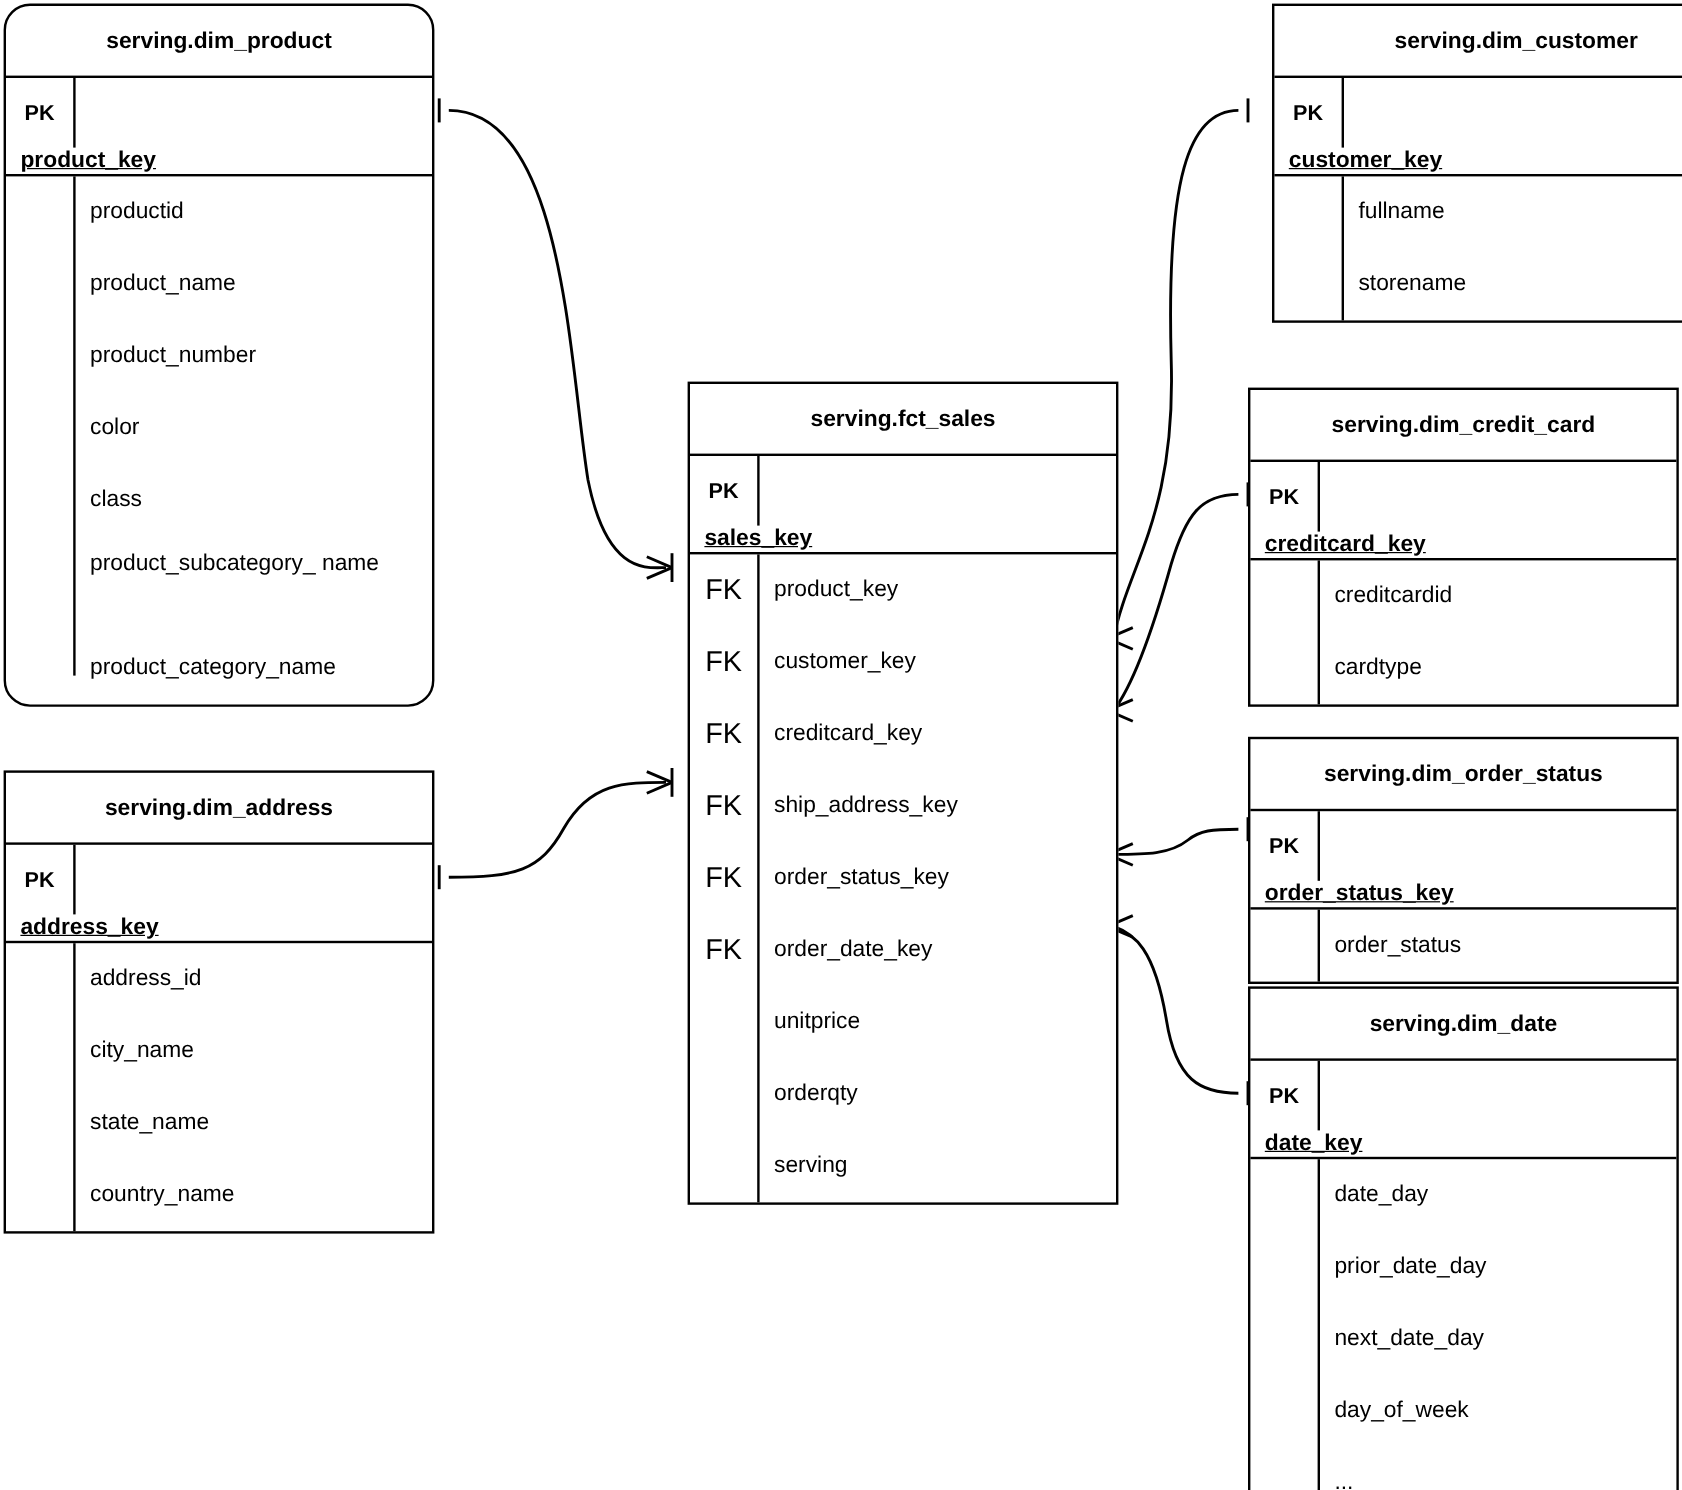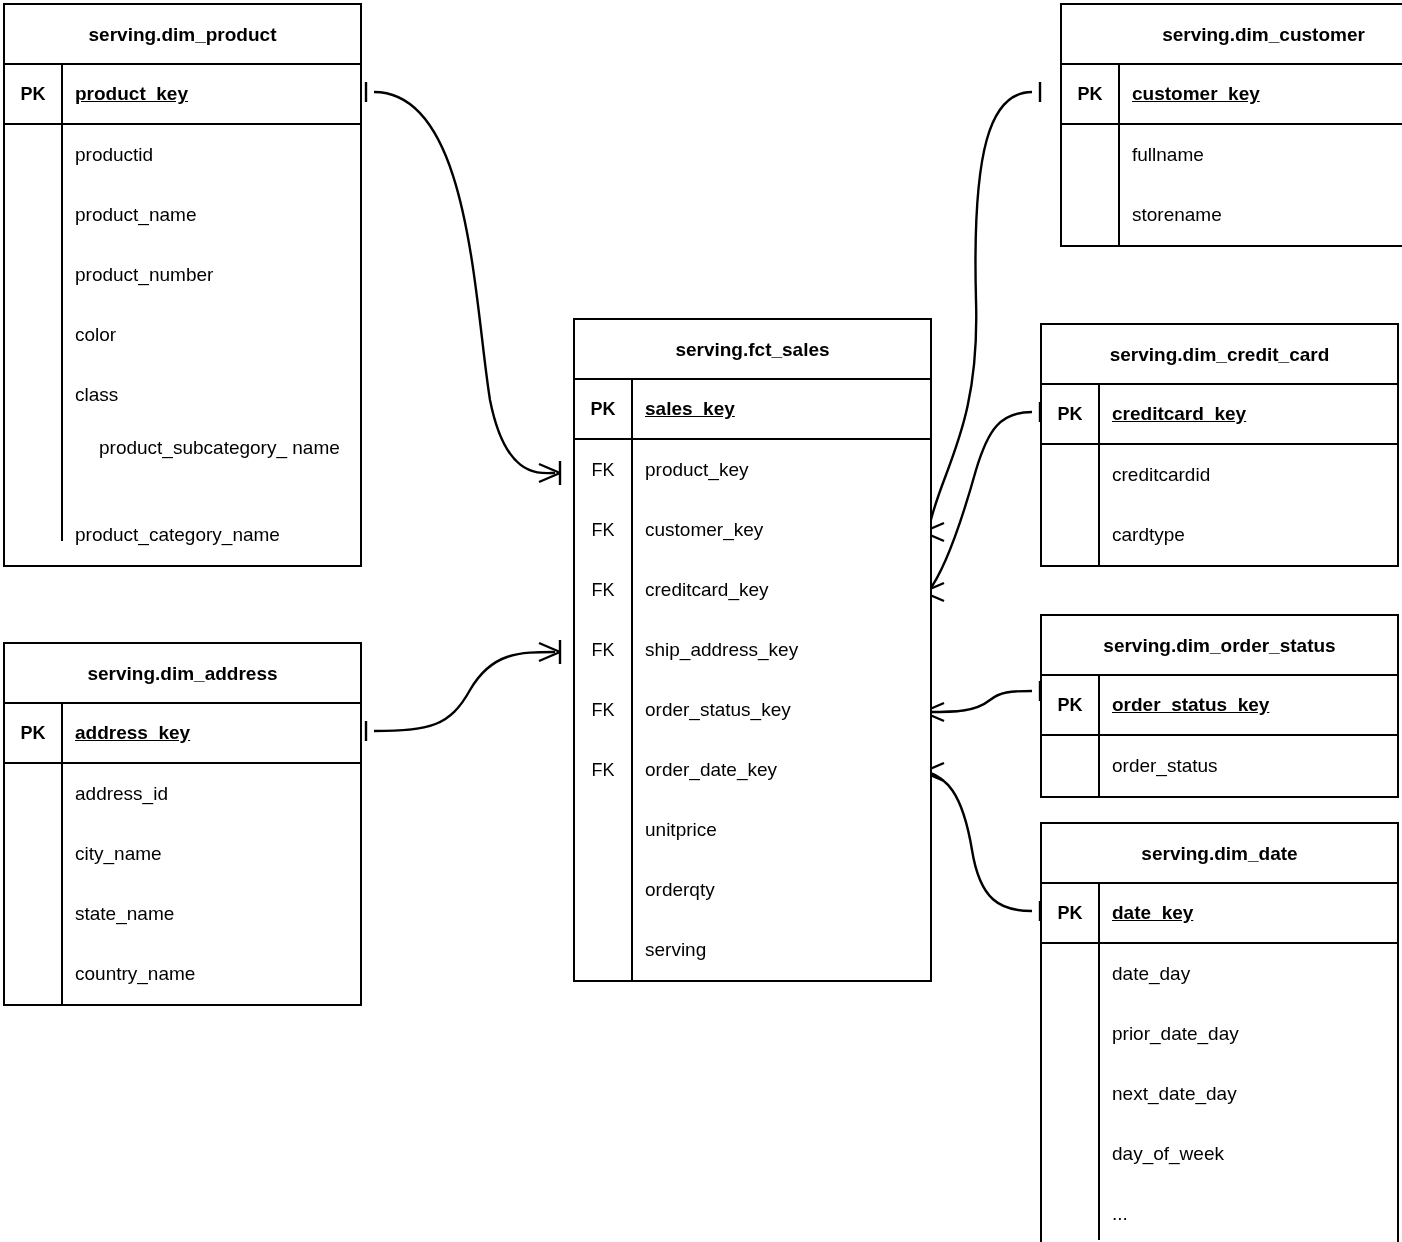--- a/index.html
+++ b/index.html
@@ -38,20 +38,21 @@
     font-size: 19px;
     color: #000000;
     border-bottom: 2px solid #000000;
     box-sizing: border-box;
     white-space: nowrap;
   }
   .row {
     display: flex;
     box-sizing: border-box;
     min-height: 60px;
+    flex-direction: column;
   }
   .row.pkrow {
     border-bottom: 2px solid #000000;
   }
   .keycol {
     width: 58px;
     flex: 0 0 58px;
     box-sizing: border-box;
     border-right: 2px solid #000000;
     display: flex;
@@ -68,21 +69,21 @@
   .body-keys {
     width: 58px;
     flex: 0 0 58px;
     box-sizing: border-box;
     border-right: 2px solid #000000;
   }
   .body-keys .kcell {
     height: 60px;
     line-height: 60px;
     text-align: center;
-    font-size: 18px;
+    font-size: 24px;
     color: #000000;
   }
   .body-fields {
     flex: 1 1 auto;
   }
   .field {
     height: 60px;
     display: flex;
     align-items: center;
     padding-left: 12px;
@@ -90,21 +91,20 @@
     color: #000000;
     box-sizing: border-box;
     white-space: nowrap;
   }
   .field.tall {
     height: 80px;
     line-height: 1.15;
     display: block;
     padding-top: 12px;
     white-space: normal;
-    margin-left: 24px;
   }
   .pkname {
     flex: 1 1 auto;
     display: flex;
     align-items: center;
     padding-left: 12px;
     font-size: 19px;
     font-weight: bold;
     color: #000000;
     box-sizing: border-box;
@@ -167,21 +167,21 @@
         <path d="M 1032,911 C 1000,911 980,900 972,850 C 962,790 945,778 928,772"></path>
         <path d="M 1040,901 L 1040,921"></path>
         <path d="M 923,772 L 944,763"></path>
         <path d="M 923,772 L 944,781"></path>
         <path d="M 923,760 L 923,784"></path>
       </g>
 
     </g>
   </svg>
 
-  <div class="entity" style="left:3px; top:3px; width:359px;">
+  <div class="entity" style="left:3px; top:3px; width:359px;border-radius:22px;">
     <div class="entity-title">serving.dim_product</div>
     <div class="row pkrow">
       <div class="keycol">PK</div>
       <div class="pkname">
           <span class="u">product_key</span>
         </div>
     </div>
     <div class="body-block">
       <div class="body-keys" style="height:416px;"></div>
       <div class="body-fields">

